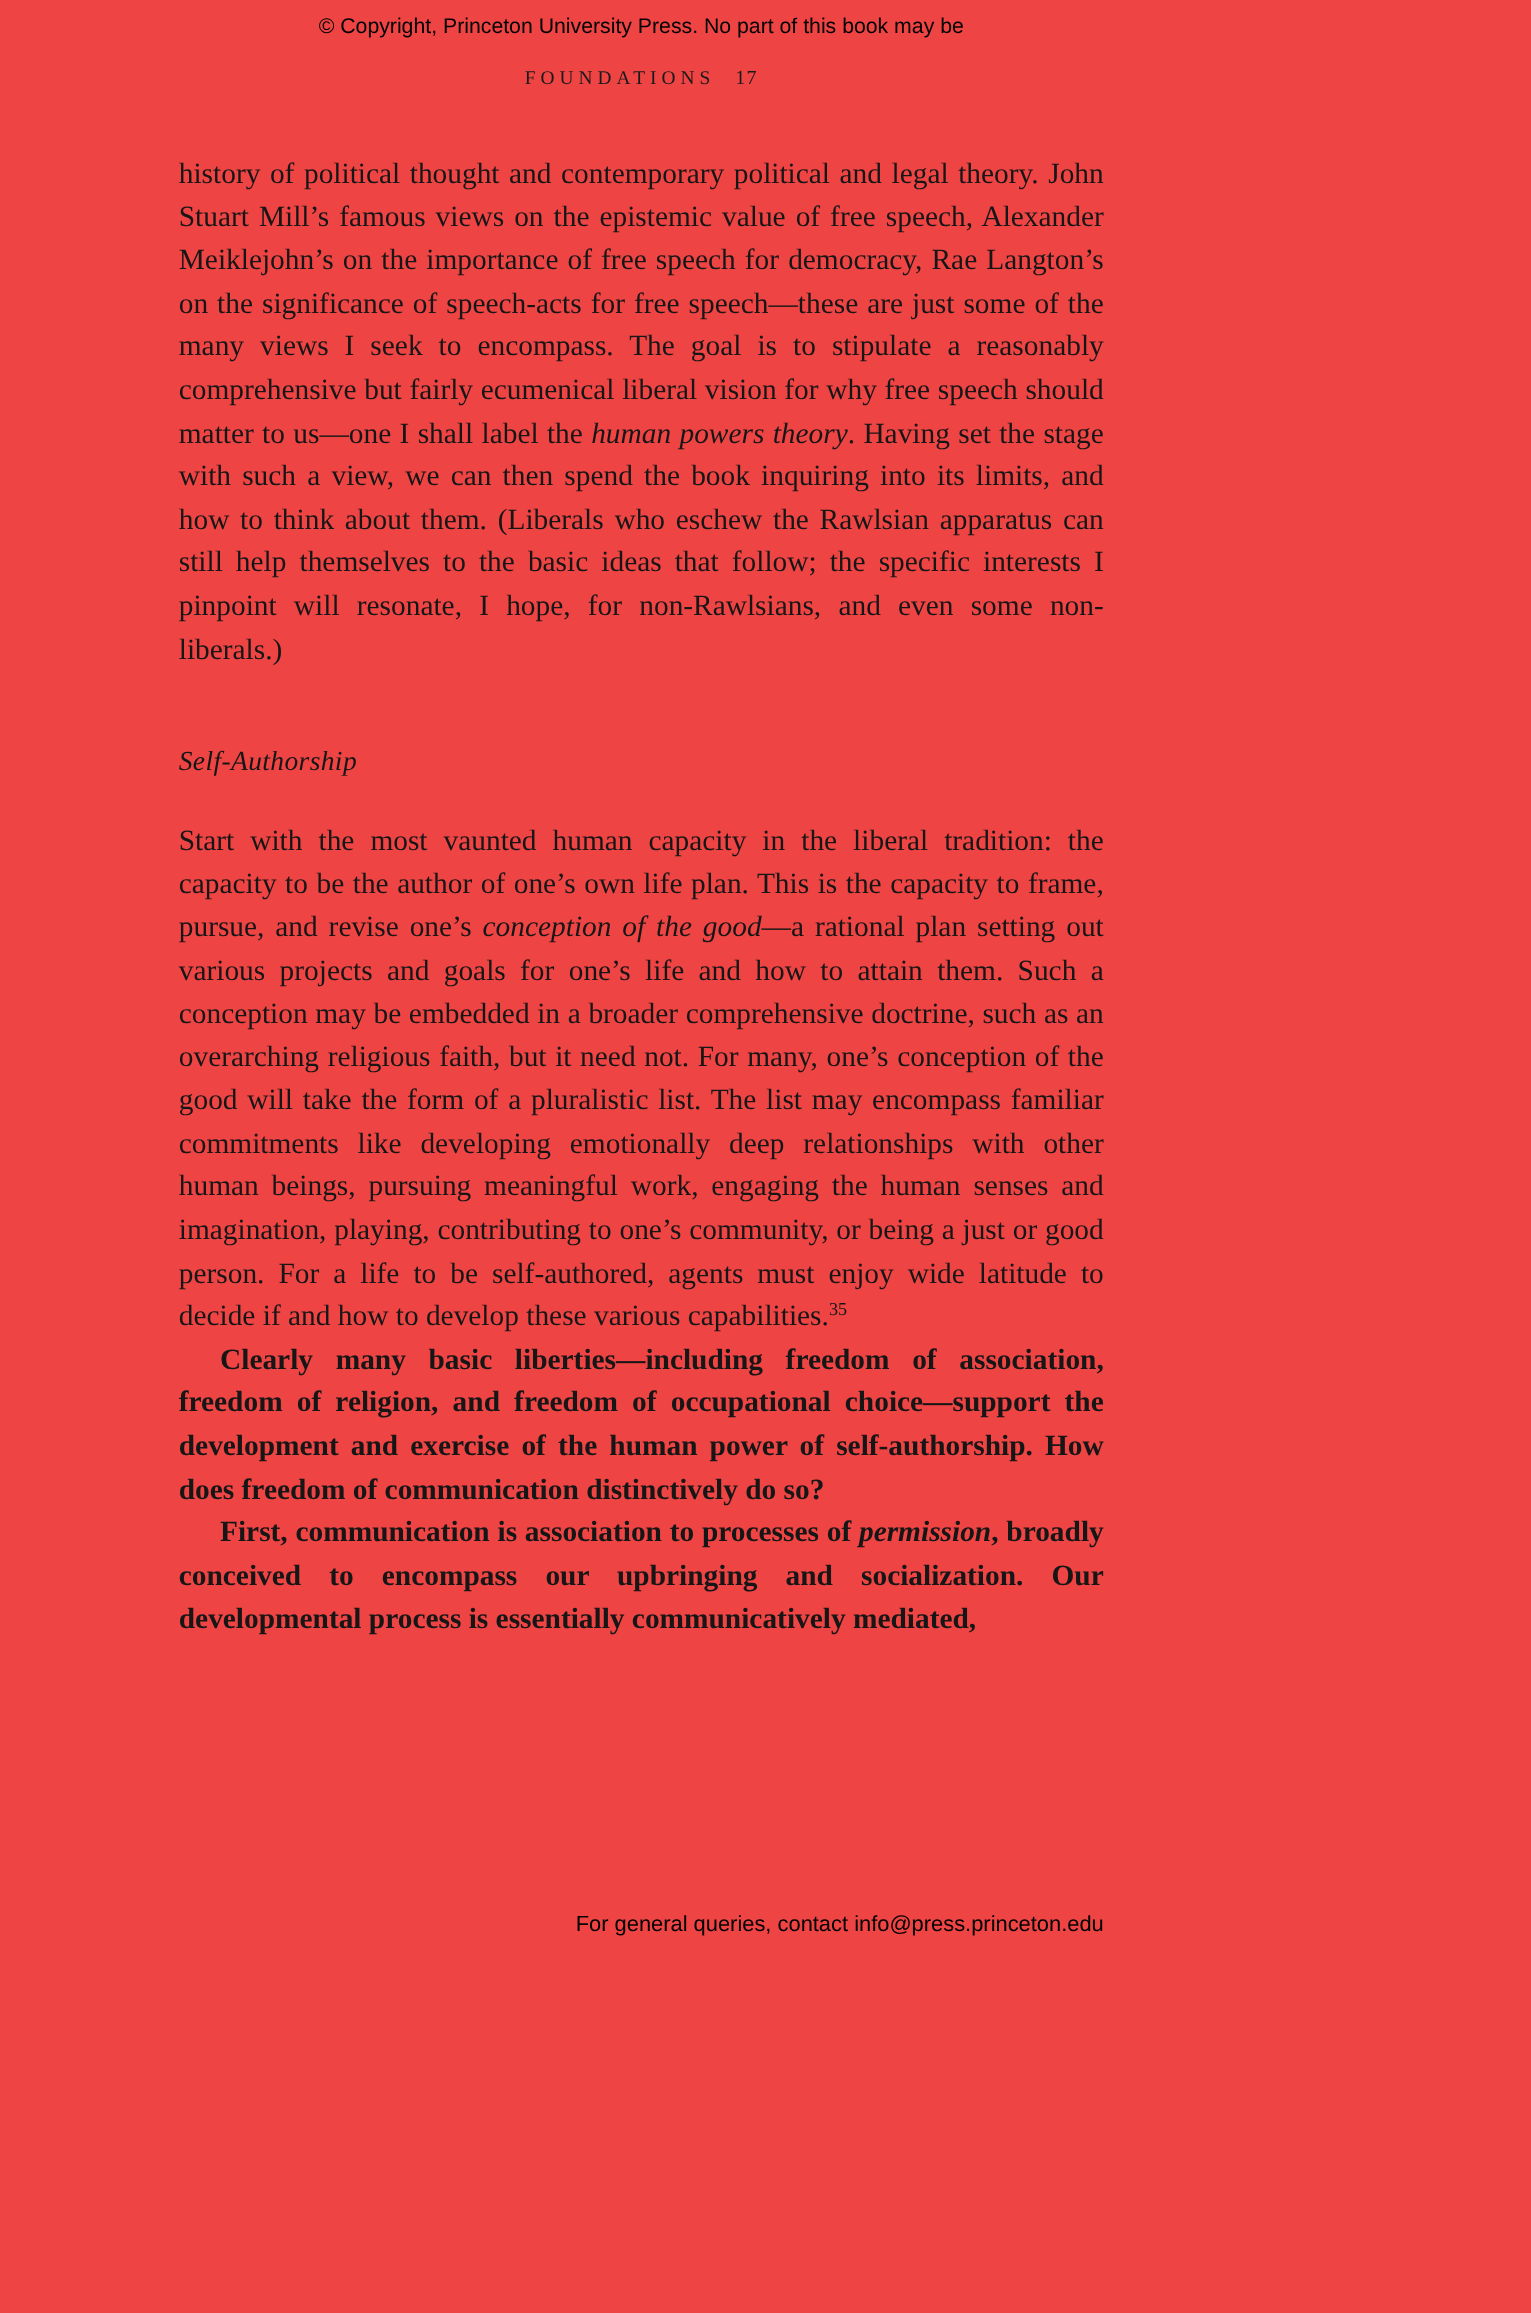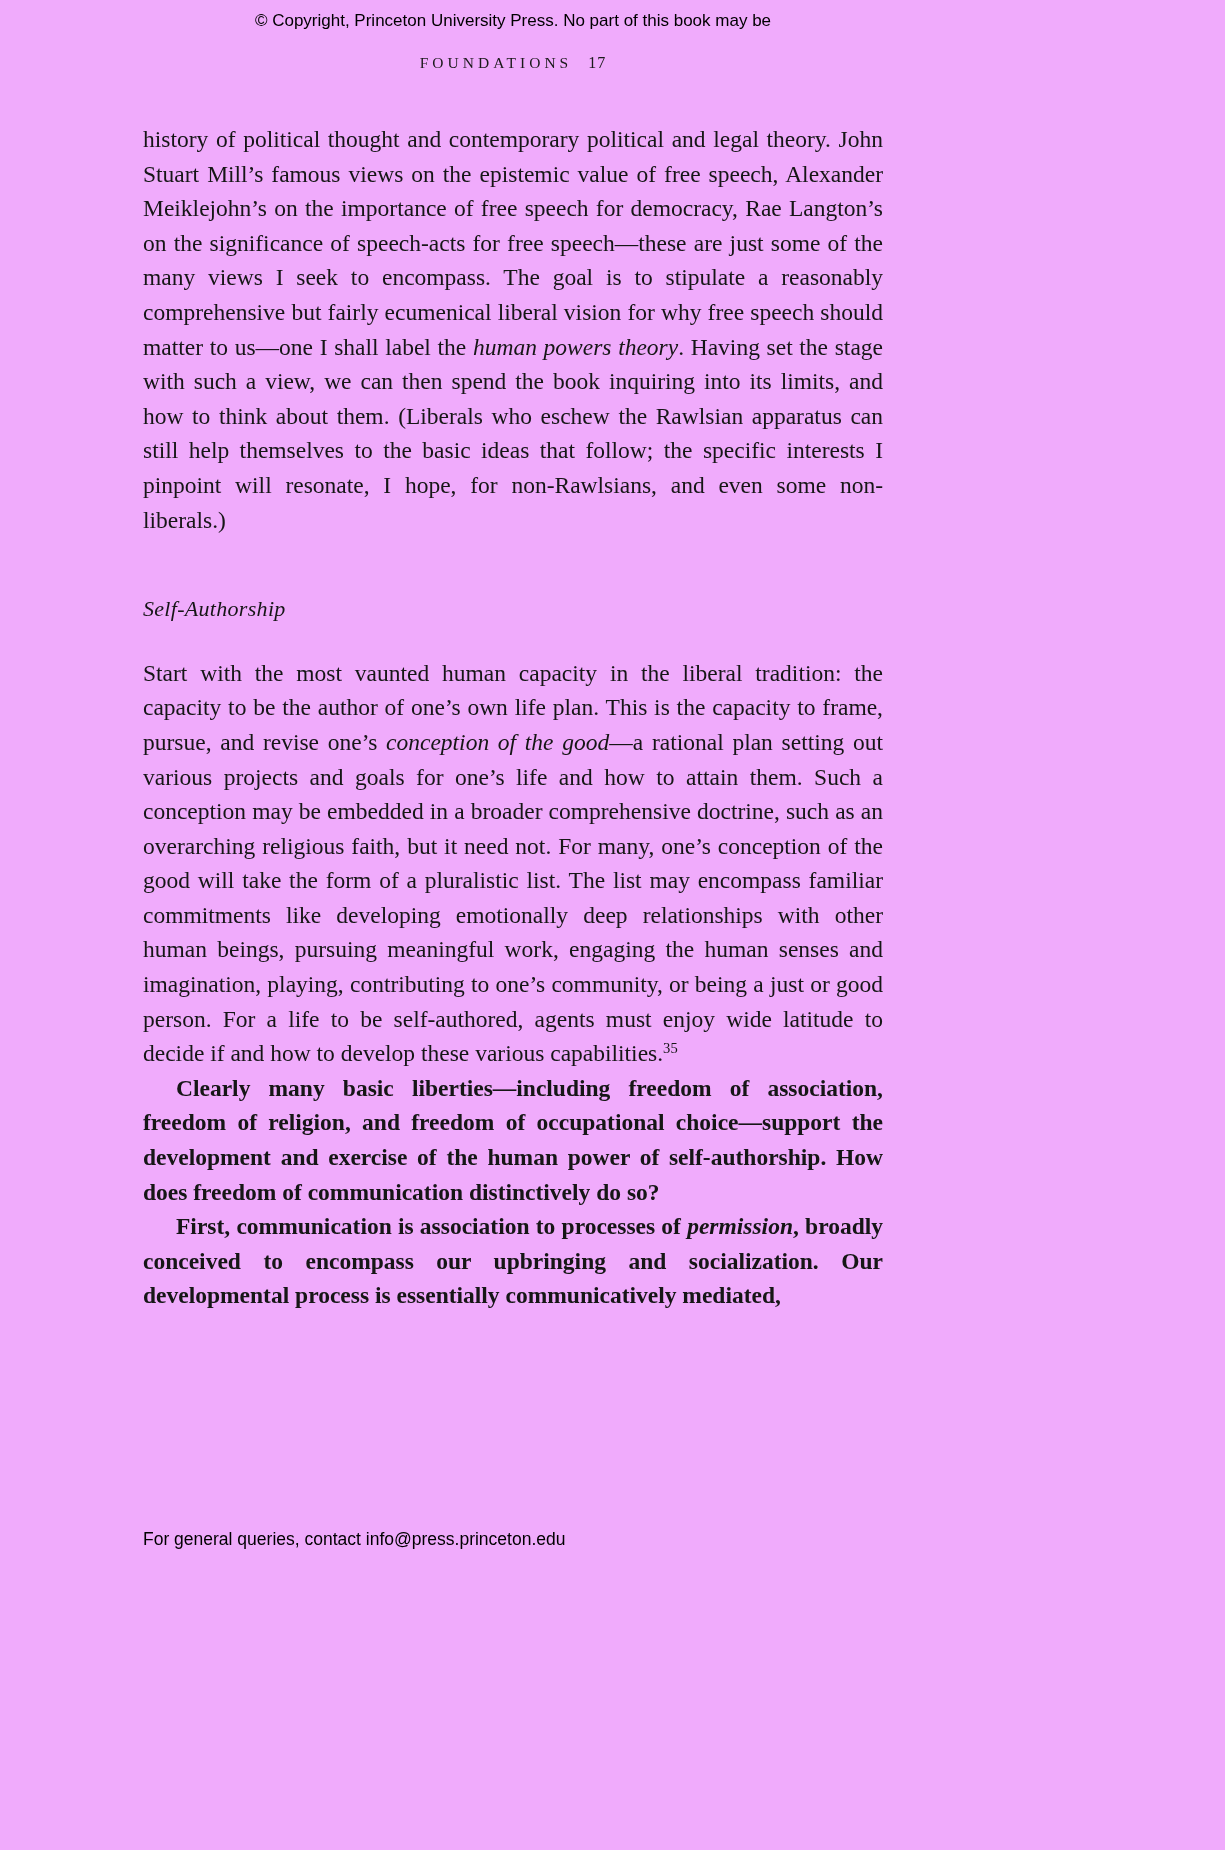--- a/index.html
+++ b/index.html
@@ -5,21 +5,21 @@
   html, body { margin: 0; padding: 0; }
   body {
     background: #ffffff;
     font-family: "Liberation Serif", serif;
     color: #161616;
   }
   .page {
     position: relative;
     width: 1225px;
     height: 1850px;
-    background: #f0abfc;
+    background: #ef4444;
     overflow: hidden;
   }
   .content-col {
     position: absolute;
     left: 143px;
     top: 0;
     width: 740px;
   }
   .copyright {
     padding-top: 9px;
@@ -68,21 +68,21 @@
     line-height: 0;
     vertical-align: baseline;
     position: relative;
     top: -0.55em;
   }
   .footer {
     position: absolute;
     left: 143px;
     width: 740px;
     top: 1529px;
-    text-align: left;
+    text-align: right;
     font-family: "Liberation Sans", sans-serif;
     font-size: 17.5px;
     color: #000000;
   }
 </style>
 </head>
 <body>
 
 <div class="page">
   <div class="content-col">

